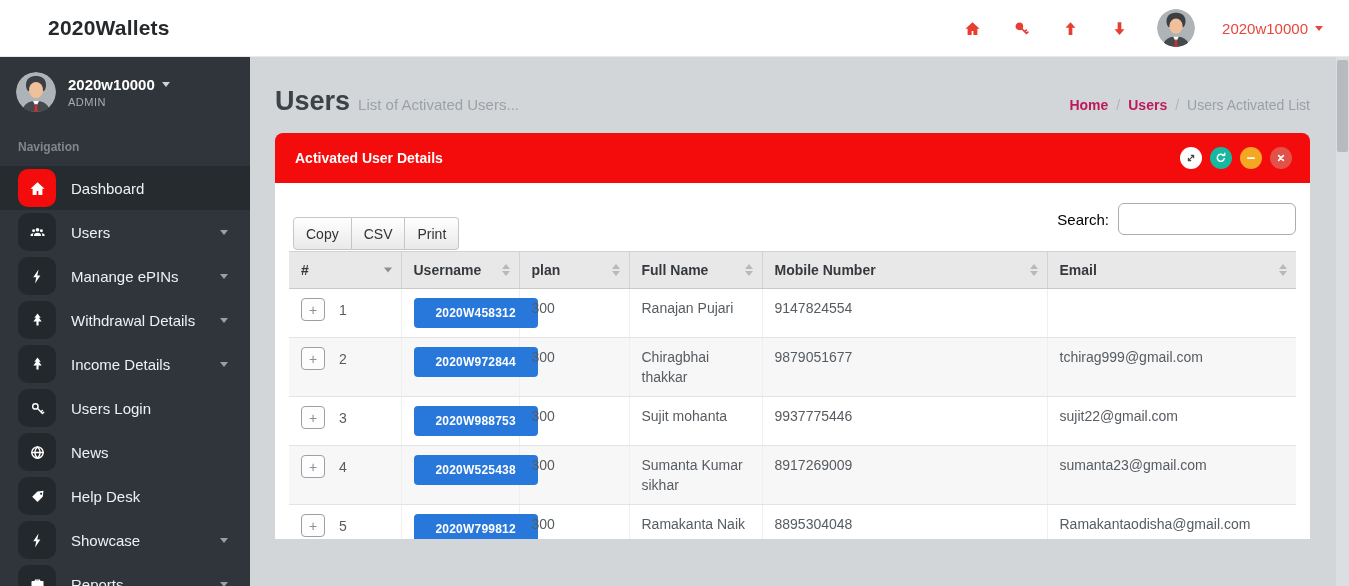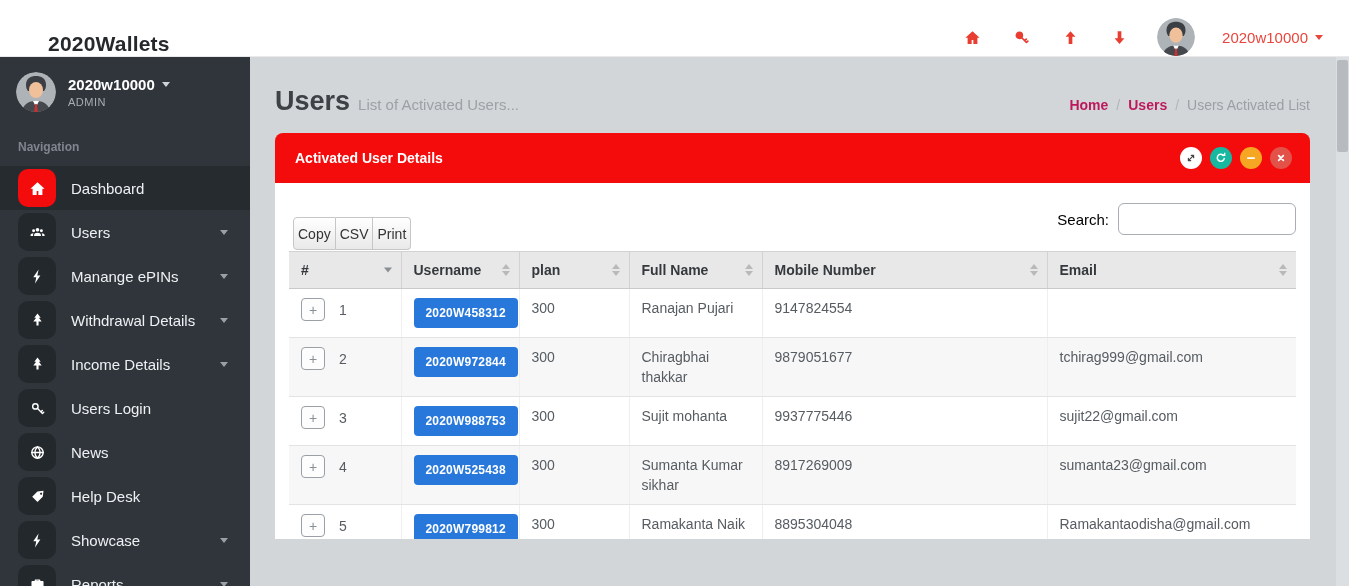--- a/index.html
+++ b/index.html
@@ -1,21 +1,21 @@
 <!DOCTYPE html>
 <html><head>
 <meta charset="utf-8">
 <style>
   * { margin:0; padding:0; box-sizing:border-box; }
   html,body { width:1349px; height:586px; overflow:hidden;
     font-family:"Liberation Sans","DejaVu Sans",sans-serif; background:#d3d6d8; }
 
   
   .topbar { position:absolute; top:0; left:0; width:1349px; height:57px; background:#ffffff;
-    display:flex; align-items:flex-end; justify-content:space-between; z-index:30;
+    display:flex; align-items:center; justify-content:space-between; z-index:30;
     border-bottom:1px solid #e9e9e9; }
   .brand { font-size:21px; font-weight:700; color:#26292c; padding-left:48px; letter-spacing:.2px; }
   .topbar-right { display:flex; align-items:center; gap:27px; padding-right:26px; }
   .tb-icon { width:22px; height:22px; border:none; background:none; color:#e83d31; cursor:pointer;
     display:flex; align-items:center; justify-content:center; }
   .tb-icon svg { width:17px; height:17px; fill:currentColor; }
   .avatar { width:38px; height:38px; border-radius:50%; overflow:hidden; flex:0 0 auto; }
   .user-menu { display:flex; align-items:center; gap:7px; background:none; border:none;
     color:#e8463c; font-size:15px; font-family:inherit; cursor:pointer; }
   .caret-down { width:0; height:0; border-left:4px solid transparent; border-right:4px solid transparent;
@@ -55,21 +55,21 @@
   .panel-title { color:#ffffff; font-size:14px; font-weight:700; }
   .panel-actions { display:flex; gap:8px; }
   .pa-btn { width:22px; height:22px; border-radius:50%; border:none; cursor:pointer;
     display:flex; align-items:center; justify-content:center; padding:0; }
   .pa-btn svg { width:14px; height:14px; }
   .panel-body { background:#ffffff; padding:20px 14px 0 14px; height:356px; overflow:hidden; }
 
   
   .toolbar { position:relative; height:48px; }
   .btn-group { position:absolute; left:4px; top:14px; display:flex; }
-  .dt-btn { font-family:inherit; font-size:14px; color:#333333; height:33px; padding:0 4px;
+  .dt-btn { font-family:inherit; font-size:14px; color:#333333; height:33px; padding:0 12px;
     background:linear-gradient(#ffffff,#e9e9e9); border:1px solid #c6c6c6; cursor:pointer; }
   .dt-btn:first-child { border-radius:4px 0 0 4px; }
   .dt-btn:last-child { border-radius:0 4px 4px 0; }
   .dt-btn + .dt-btn { border-left:none; }
   .search-wrap { position:absolute; right:0; top:0; display:flex; align-items:center; gap:9px; }
   .search-wrap label { font-size:15px; color:#000000; }
   .search-wrap input { width:178px; height:32px; border:1px solid #a9aeb3; border-radius:6px;
     font-family:inherit; font-size:14px; padding:0 8px; background:#fff; }
 
   
@@ -90,21 +90,21 @@
   tbody td { border-bottom:1px solid #e3e3e3; border-left:1px solid #efefef; font-size:14px;
     color:#565c61; padding:9px 12px; vertical-align:top; line-height:20px; background:#fff; }
   tbody td:first-child { border-left:none; }
   tbody tr:nth-child(even) td { background:#f7f7f8; }
   .num-cell { display:flex; align-items:center; gap:14px; }
   .expand-btn { width:24px; height:23px; background:#fdfdfd; border:1px solid #9aa0a5; border-radius:4px;
     color:#8a9095; cursor:pointer; font-size:14px; line-height:1; display:flex; align-items:center;
     justify-content:center; }
   .expand-btn::before { content:"+"; }
   .badge { display:inline-block; background:#2878db; color:#ffffff; font-size:12px; font-weight:700;
-    padding:5px 12px; border-radius:4px; cursor:pointer; letter-spacing:.2px;text-align:right; }
+    padding:5px 22px; border-radius:4px; cursor:pointer; letter-spacing:.2px;text-align:right; }
 
   
   .v-scrollbar { position:absolute; top:57px; right:0; width:13px; height:529px; background:#dcdfe1; z-index:40; }
   .v-thumb { position:absolute; top:3px; left:1px; width:11px; height:92px; background:#b7bbbf; border-radius:2px; }
 </style>
 </head>
 <body>
 
 <header class="topbar">
   <div class="brand">2020Wallets</div>

